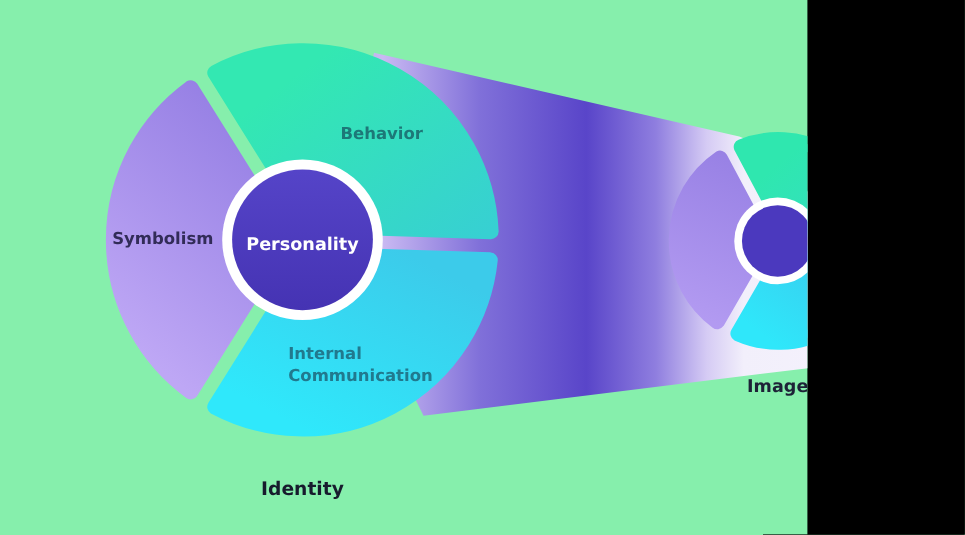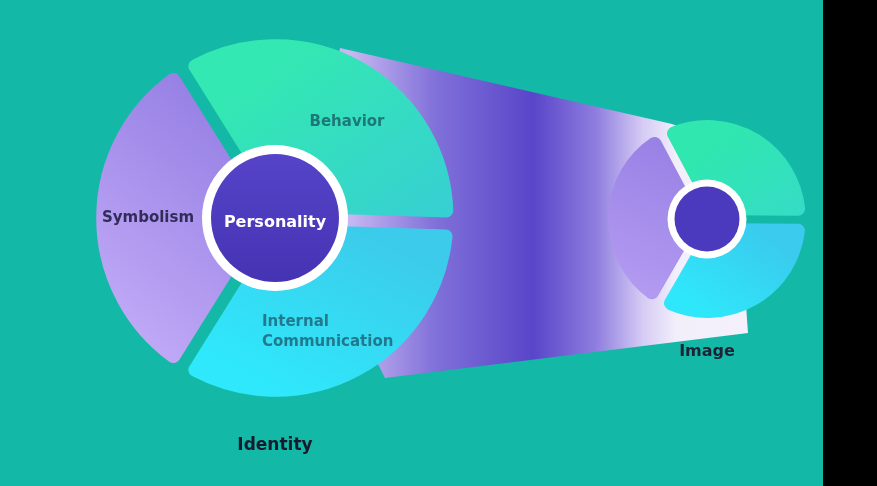--- a/index.html
+++ b/index.html
@@ -1,16 +1,16 @@
 <!DOCTYPE html>
 <html><head>
 <meta charset="utf-8">
 <style>
   html,body{margin:0;padding:0;background:#000;}
-  .stage{position:relative;width:823px;height:486px;background:#14b8a6;overflow:hidden;}
+  .stage{position:relative;width:734px;height:486px;background:#86efac;overflow:hidden;}
   svg{display:block;}
   text{font-family:"DejaVu Sans","Liberation Sans",sans-serif;font-weight:700;}
   .seg-label{font-size:15px;}
   .hub-label{font-size:16px;}
   .group-label{font-size:17px;}
   .group-label-sm{font-size:16px;}
 </style>
 </head>
 <body>
 

